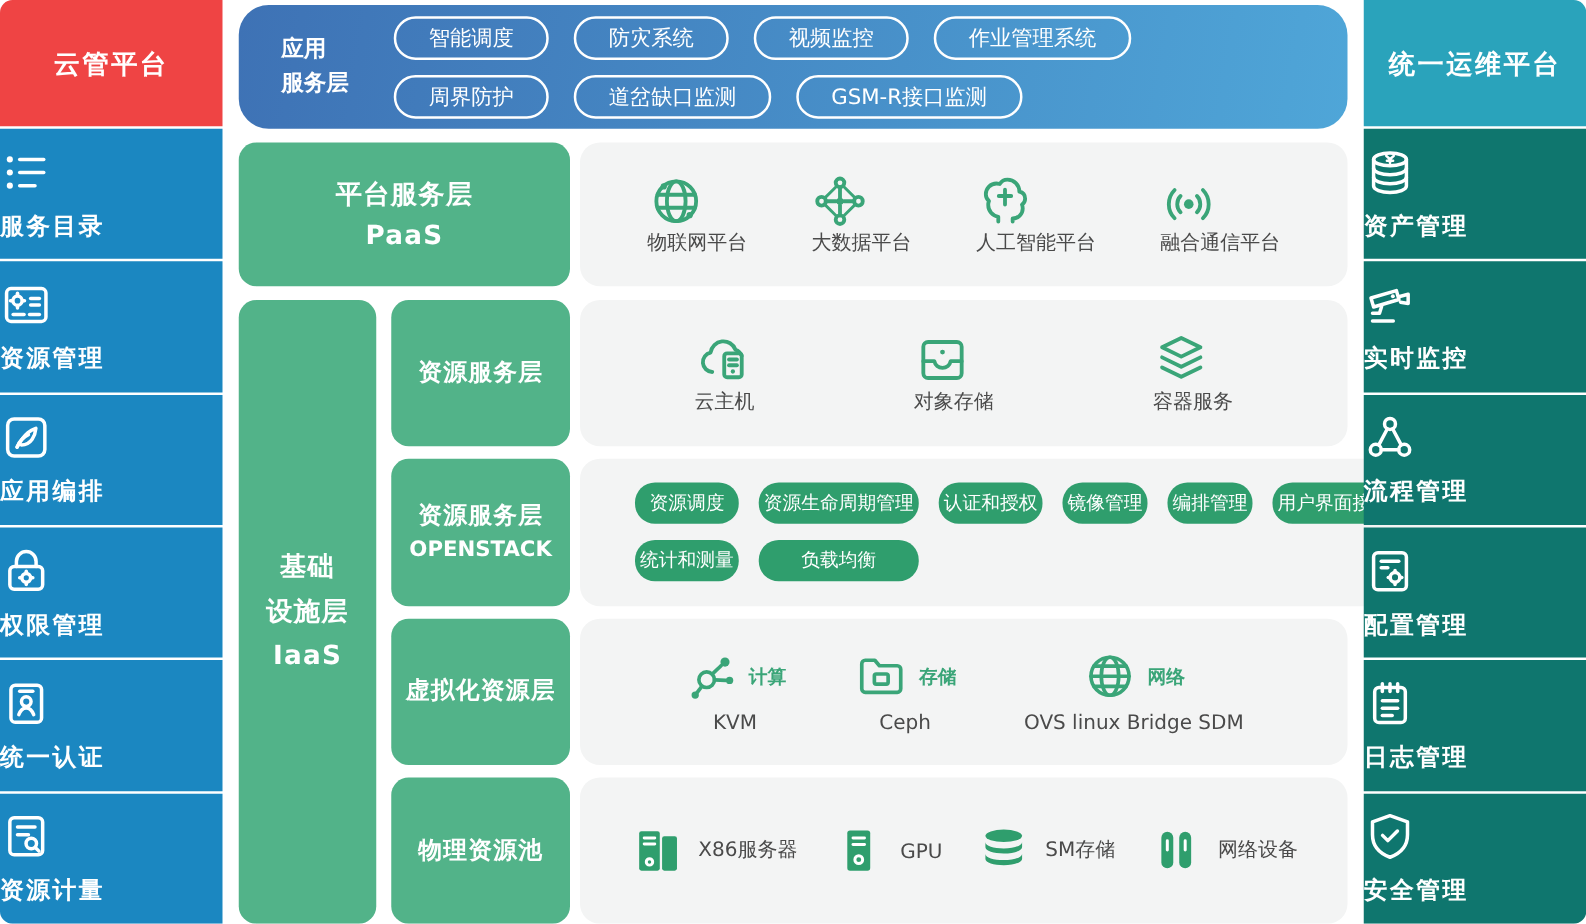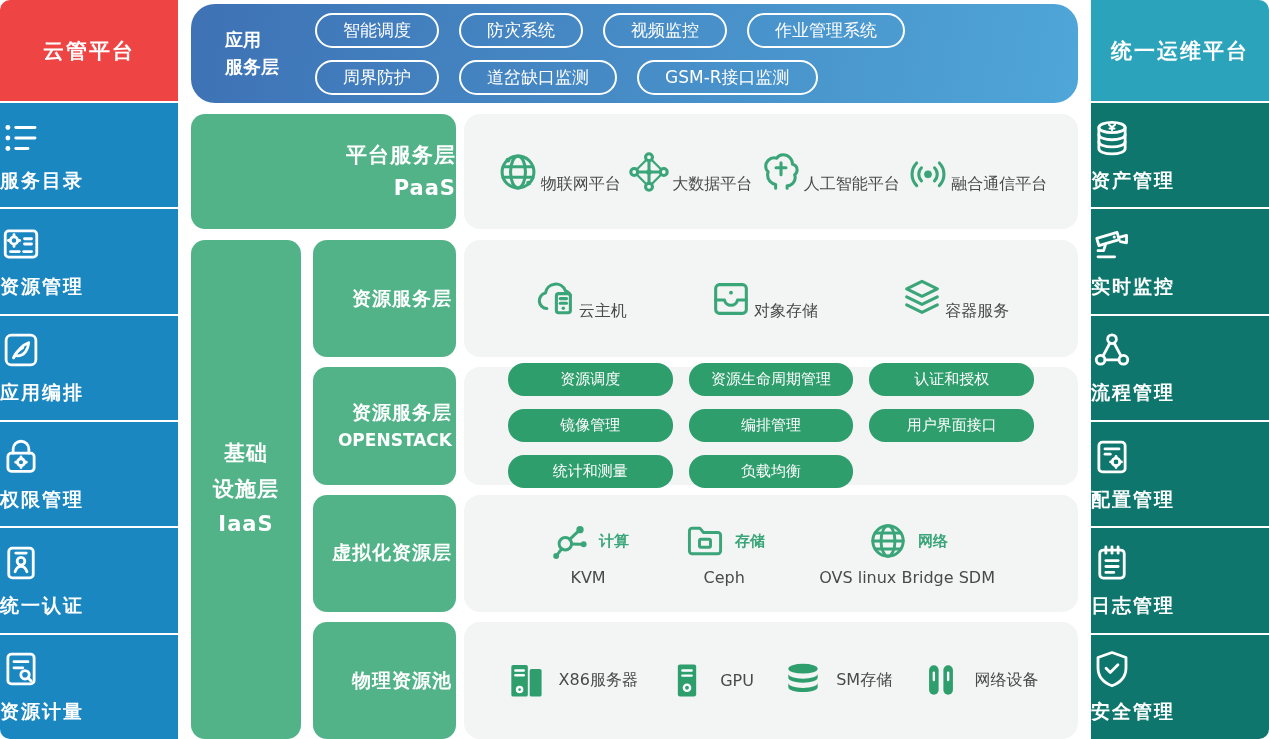--- a/index.html
+++ b/index.html
@@ -30,39 +30,39 @@
              background:linear-gradient(100deg,#3e72b5 0%,#4fa6d8 100%);
              display:flex;align-items:center;gap:36px;padding:0 14px 0 34px}
   .app-title{font-size:18px;font-weight:700;line-height:1.45;flex:0 0 auto}
   .pill-col{display:flex;flex-direction:column;gap:12px}
   .pill-row{display:flex;gap:20px}
   .pill{border:2px solid #fff;border-radius:18px;padding:4px 26px;font-size:17px;white-space:nowrap}
 
   .row{display:flex;gap:8px;min-height:0}
   .paas-row{flex:0 0 115px}
   .green-box{background:#52b389;border-radius:14px;color:#fff;font-weight:700;text-align:center;
-             display:flex;flex-direction:column;align-items:flex-end;justify-content:center}
+             display:flex;flex-direction:column;align-items:center;justify-content:center}
   .paas-row .green-box{flex:0 0 265px;font-size:21px;line-height:1.55;letter-spacing:1px}
   .white-box{flex:1;background:#f3f4f4;border-radius:16px;display:flex;align-items:center;min-width:0}
 
   .paas-items{justify-content:space-around;padding:0 28px}
-  .pi{display:flex;flex-direction:row;align-items:flex-end;gap:0;color:#4a4a4a;font-size:16px}
+  .pi{display:flex;flex-direction:column;align-items:flex-start;gap:0;color:#4a4a4a;font-size:16px}
   .pi svg{width:46px;height:46px;color:#3aa578}
 
   .iaas-wrap{flex:1;display:flex;gap:12px;min-height:0}
   .iaas-box{flex:0 0 110px;background:#52b389;border-radius:14px;color:#fff;font-size:21px;
             font-weight:700;line-height:1.7;letter-spacing:1px;
             display:flex;flex-direction:column;align-items:center;justify-content:center}
   .iaas-col{flex:1;display:flex;flex-direction:column;gap:10px;min-width:0}
   .iaas-row{flex:1;display:flex;gap:8px;min-height:0}
   .iaas-row .green-box{flex:0 0 143px;font-size:19px;line-height:1.55;padding:0 4px;letter-spacing:1px}
   .os-title2{font-size:17px;letter-spacing:0}
 
   .os-grid{flex:1;background:#f3f4f4;border-radius:16px;display:grid;
-           grid-template-columns:repeat(3,1fr);gap:13px 16px;align-content:center;padding:0 44px}
+           grid-template-columns:repeat(6,1fr);gap:13px 16px;align-content:center;padding:0 44px}
   .os-pill{background:#2f9e6d;color:#fff;border-radius:16px;font-size:15px;padding:7px 4px;
            display:flex;align-items:center;justify-content:center;white-space:nowrap}
 
   .virt-items{justify-content:space-around;padding:0 56px}
   .vi{display:flex;flex-direction:column;align-items:center;gap:5px;color:#4a4a4a;font-size:16px}
   .vi-top{display:flex;align-items:center;gap:8px}
   .vi-top svg{width:44px;height:44px;color:#3aa578}
   .vi-tag{color:#3aa578;font-size:15px;font-weight:700}
 
   .phys-items{justify-content:space-around;padding:0 26px}

